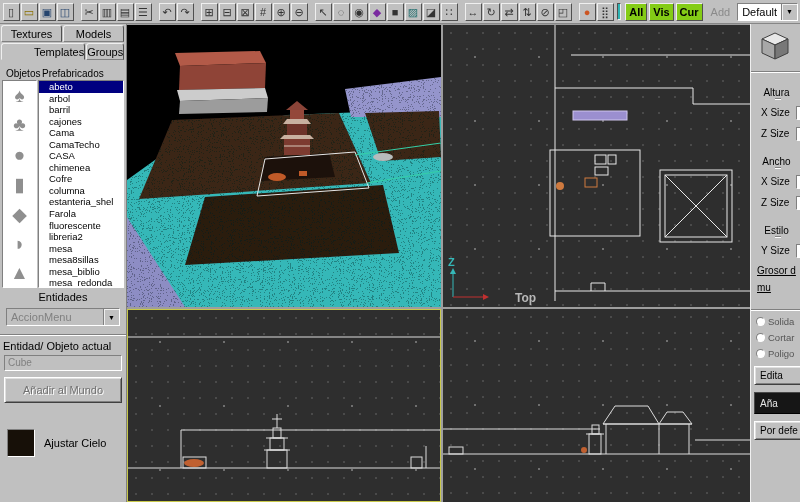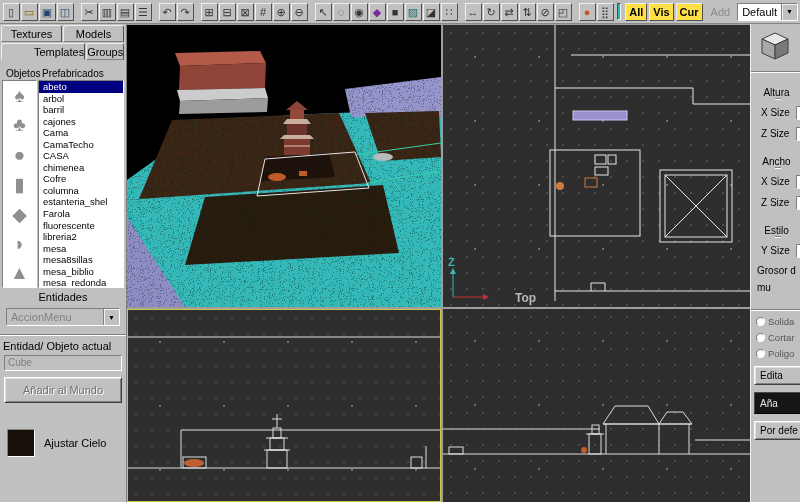--- a/index.html
+++ b/index.html
@@ -16,21 +16,21 @@
   .toolbar{display:flex;align-items:center;height:24px;padding:2px 2px;
     background:#c0c0c0;border-bottom:1px solid #868686;}
   .tb-icons{display:flex;align-items:center;}
   .tb-btn{width:17px;height:18px;margin:0 0.5px;font-size:11px;line-height:16px;
     display:flex;align-items:center;justify-content:center;color:#333;
     background:#c0c0c0;border:1px solid;border-color:#efefef #505050 #505050 #efefef;cursor:default;}
   .tb-sep{width:6px;height:18px;}
   .tb-swatch{width:17px;height:17px;margin:0 3px;background:#2fb3b3;
     border:1px solid;border-color:#505050 #efefef #efefef #505050;}
   .tb-txtbtn{height:18px;padding:0 3px;margin:0 1px;font-weight:bold;font-size:11px;
-    display:flex;align-items:center;background:#fde047;
+    display:flex;align-items:center;background:#84cc16;
     border:1px solid;border-color:#efefef #505050 #505050 #efefef;}
   .tb-add{color:#8a8a8a;margin:0 5px 0 7px;font-size:11px;}
   .combo{display:flex;height:18px;background:#fff;
     border:1px solid;border-color:#808080 #ffffff #ffffff #808080;}
   .combo .val{padding:2px 4px;flex:1;white-space:nowrap;overflow:hidden;font-size:11px;}
   .combo .dd{width:16px;display:flex;align-items:center;justify-content:center;
     font-size:7px;background:#c0c0c0;border-left:1px solid #808080;
     box-shadow:inset 1px 1px 0 #efefef;}
   .tb-combo{width:95px;margin-left:2px;}
 
@@ -51,21 +51,21 @@
   .obj-labels{display:flex;margin:8px 2px 1px 6px;font-size:10px;}
   .obj-labels .l1{width:36px;}
   .obj-labels .l2{flex:1;}
   .lists{display:flex;margin:0 2px;gap:1px;}
   .thumb-list{width:35px;height:208px;background:#fff;overflow:hidden;
     border:1px solid;border-color:#808080 #ffffff #ffffff #808080;}
   .thumb{height:29.6px;display:flex;align-items:center;justify-content:center;
     color:#8f8f8f;font-size:19px;cursor:default;}
   .prefab-list{flex:1;height:208px;background:#fff;overflow:hidden;font-size:9.5px;
     border:1px solid;border-color:#808080 #ffffff #ffffff #808080;}
-  .list-item{height:11.55px;line-height:11.5px;padding-left:4px;white-space:nowrap;cursor:default;}
+  .list-item{height:11.55px;line-height:11.5px;padding-left:10px;white-space:nowrap;cursor:default;}
   .list-item.selected{background:#000080;color:#fff;}
   .entities-label{text-align:center;margin-top:3px;font-size:11px;}
   .combo-menu{width:114px;margin:5px auto 0 auto;}
   .combo-menu .val{color:#808080;background:#c0c0c0;}
   .groove{height:2px;border-top:1px solid #808080;border-bottom:1px solid #ffffff;margin:8px 0 4px 0;}
   .entity-label{padding-left:3px;font-size:11px;}
   .entity-field{width:118px;height:16px;margin:3px auto 0 4px;background:#c0c0c0;
     border:1px solid;border-color:#808080 #ffffff #ffffff #808080;
     color:#808080;font-size:10px;padding:1px 3px;}
   .add-world-btn{width:118px;height:26px;margin:6px auto 0 4px;display:flex;
@@ -87,21 +87,21 @@
   .vp-side{left:316px;top:285px;width:307px;height:193px;}
 
   
   .cube-ico{margin:7px 0 0 9px;width:30px;height:30px;}
   .rgroove{height:2px;border-top:1px solid #808080;border-bottom:1px solid #ffffff;margin:8px 0 0 0;}
   .rtitle{display:flex;align-items:center;margin:14px 0 0 2px;font-size:10px;white-space:nowrap;flex-direction:column;}
   .rtitle .rline{flex:1;height:2px;margin-left:3px;border-top:1px solid #808080;border-bottom:1px solid #fff;min-width:6px;}
   .rfield{position:relative;margin:7px 0 0 10px;height:14px;font-size:10px;white-space:nowrap;}
   .rfield .redit{position:absolute;left:35px;top:-1px;width:30px;height:14px;background:#fff;
     border:1px solid;border-color:#808080 #fff #fff #808080;}
-  .rsmall{margin:6px 0 0 6px;font-size:10px;white-space:nowrap;}
+  .rsmall{margin:6px 0 0 6px;font-size:10px;white-space:nowrap;text-decoration:underline;}
   .radio-row{display:flex;align-items:center;gap:3px;margin:5px 0 0 5px;font-size:9.5px;
     color:#555;white-space:nowrap;}
   .radio{width:9px;height:9px;border-radius:50%;background:#fff;flex:none;
     border:1px solid;border-color:#808080 #fff #fff #808080;}
   .rbtn{width:58px;height:19px;margin:7px 0 0 3px;display:flex;align-items:center;
     padding-left:5px;font-size:10px;white-space:nowrap;}
   .rbtn.dark{background:#161616;color:#e8e8e8;border-color:#484848 #000 #000 #484848;
     box-shadow:none;height:22px;}
 </style>
 </head>

